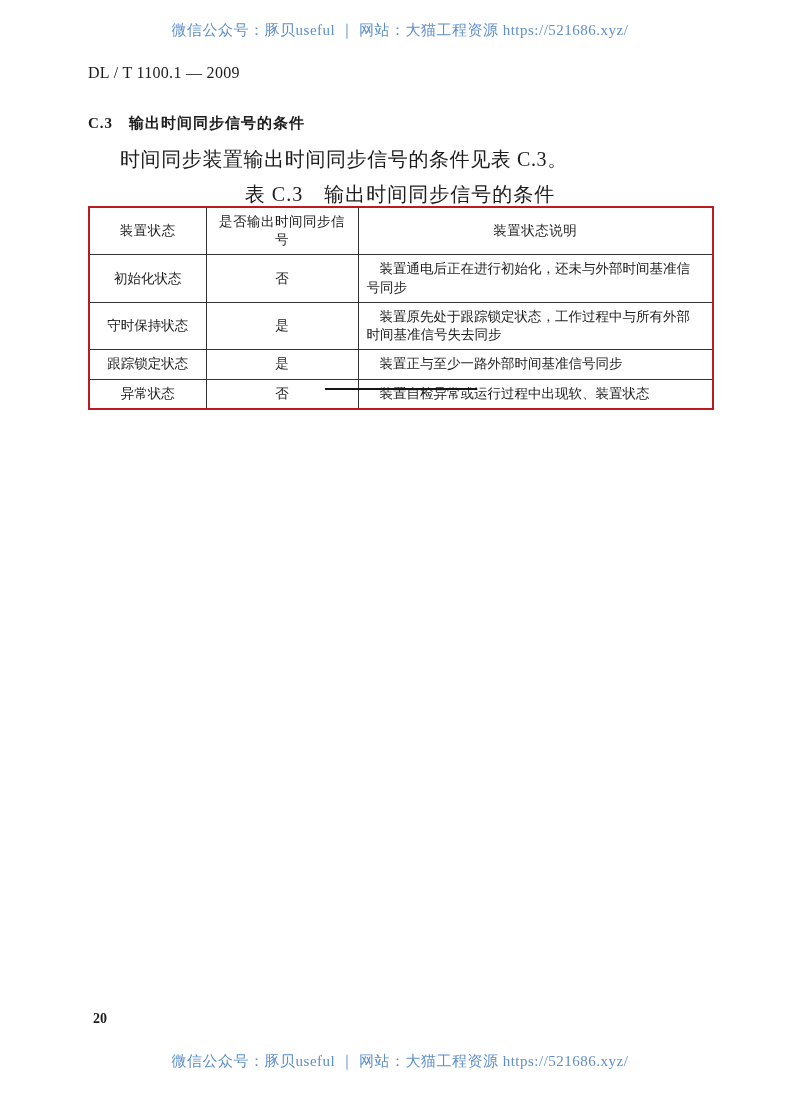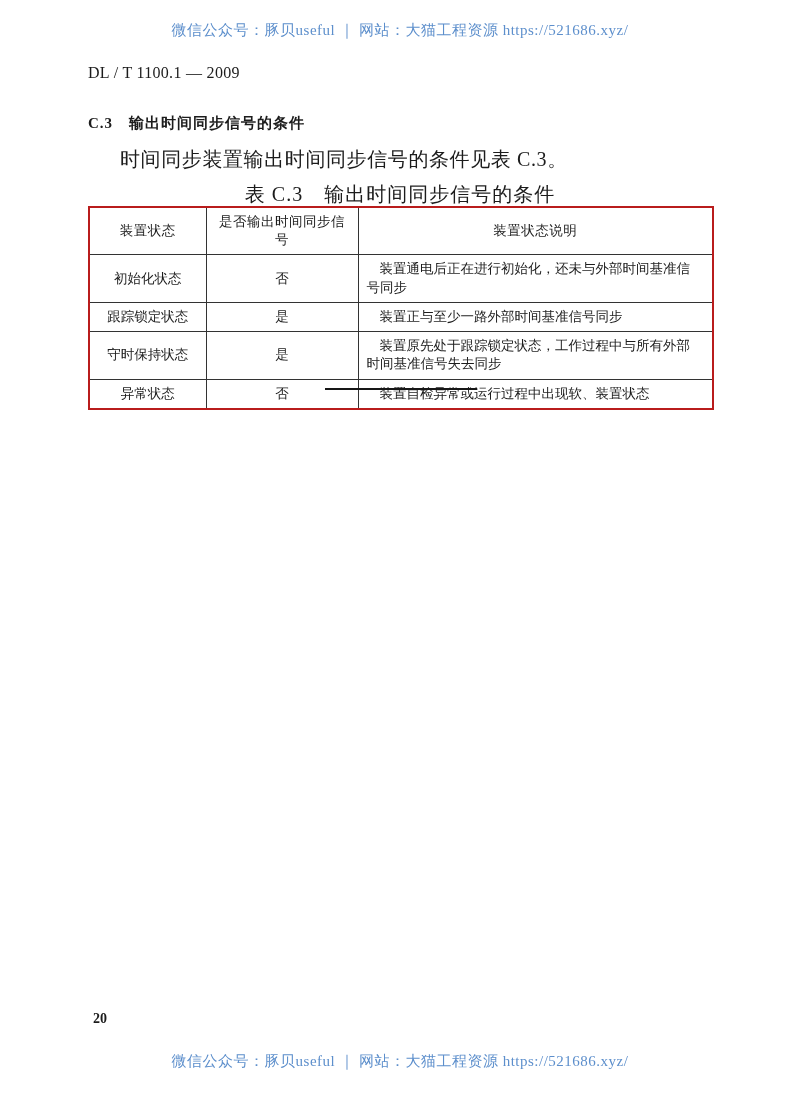--- a/index.html
+++ b/index.html
@@ -129,28 +129,28 @@
         <th>装置状态说明</th>
       </tr>
     </thead>
     <tbody>
         <tr>
           <td class="c0">初始化状态</td>
           <td class="c1">否</td>
           <td class="c2">装置通电后正在进行初始化，还未与外部时间基准信号同步</td>
         </tr>
         <tr>
+          <td class="c0">守时保持状态</td>
+          <td class="c1">是</td>
+          <td class="c2">装置原先处于跟踪锁定状态，工作过程中与所有外部时间基准信号失去同步</td>
+        </tr>
+        <tr>
           <td class="c0">跟踪锁定状态</td>
           <td class="c1">是</td>
           <td class="c2">装置正与至少一路外部时间基准信号同步</td>
-        </tr>
-        <tr>
-          <td class="c0">守时保持状态</td>
-          <td class="c1">是</td>
-          <td class="c2">装置原先处于跟踪锁定状态，工作过程中与所有外部时间基准信号失去同步</td>
         </tr>
         <tr>
           <td class="c0">异常状态</td>
           <td class="c1">否</td>
           <td class="c2">装置自检异常或运行过程中出现软、装置状态</td>
         </tr>
       </tbody>
   </table>
 
   <div class="end-rule"></div>

